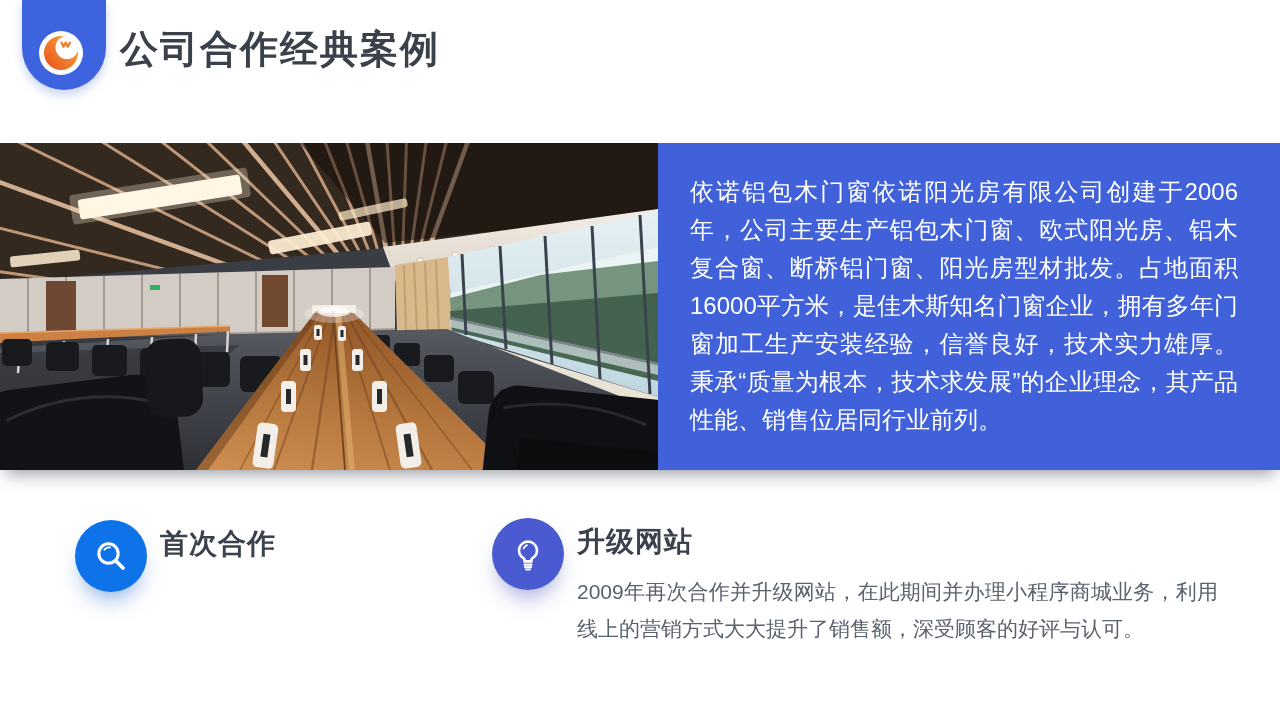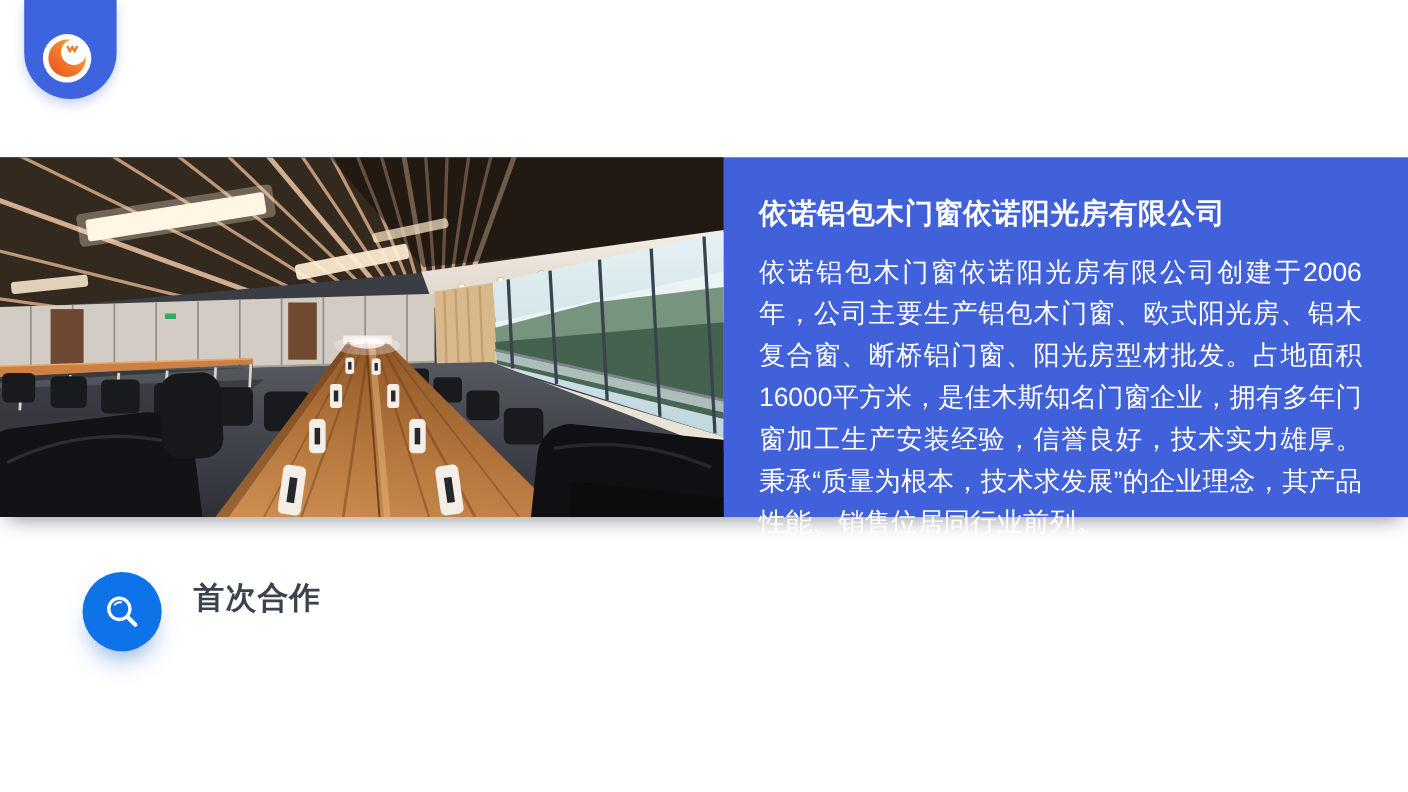--- a/index.html
+++ b/index.html
@@ -29,21 +29,21 @@
 
   
   .milestone{position:absolute;display:flex;align-items:flex-start;}
   #milestone-1{left:75px;top:520px;width:416px;}
   #milestone-2{left:492px;top:518px;width:726px;}
   .m-icon{flex:none;width:72px;height:72px;border-radius:50%;margin-right:13px;
           display:flex;align-items:center;justify-content:center;}
   #milestone-1 .m-icon{background:#0e72e9;box-shadow:0 14px 22px -8px rgba(14,90,200,.5);}
   #milestone-2 .m-icon{background:#4a5ad0;box-shadow:0 14px 22px -8px rgba(60,76,180,.5);}
   .m-body{flex:1;}
-  .m-body h3{margin:5px 16px 12px;font-size:28px;font-weight:800;color:#3b424d;letter-spacing:1px;}
+  .m-body h3{margin:5px 0 12px;font-size:28px;font-weight:800;color:#3b424d;letter-spacing:1px;}
   .m-body p{margin:0;font-size:21px;line-height:37px;color:#5a626e;text-align:justify;}
 </style>
 </head>
 <body>
 
 <div class="slide">
 
   <div class="badge">
     <div class="logo-circle">
       <svg width="36" height="36" viewBox="0 0 36 36">
@@ -52,20 +52,21 @@
             <stop offset="0" stop-color="#f9ae3e"></stop>
               <stop offset="1" stop-color="#e94e1b"></stop>
           </linearGradient>
         </defs>
         <circle cx="18" cy="18" r="17" fill="url(#og)"></circle>
         <circle cx="24" cy="12.5" r="11.5" fill="#ffffff"></circle>
         <path d="M18.5 7.5 l2.1 4.4 2.1 -4.4 2.1 4.4 2.1 -4.4" fill="none" stroke="#ef7d26" stroke-width="2.1" stroke-linecap="round" stroke-linejoin="round"></path>
       </svg>
     </div>
   </div>
+  <h1 class="page-title">公司合作经典案例</h1>
 
   <section class="band">
     <div class="photo">
       <svg viewBox="0 0 658 327" preserveAspectRatio="none">
         <defs>
           <clipPath id="ceilClip">
               <polygon points="0,0 658,0 658,70 385,105 0,140"></polygon>
             </clipPath>
           <linearGradient id="sky" x1="0" y1="0" x2="0" y2="1">
             <stop offset="0" stop-color="#e5f1f4"></stop>
@@ -244,32 +245,46 @@
         <rect x="146" y="196" width="56" height="78" rx="18" fill="#17181c" transform="rotate(-3 174 235)"></rect>
         <g transform="rotate(6 570 300)">
           <rect x="486" y="248" width="196" height="120" rx="30" fill="#0f1013"></rect>
           <rect x="520" y="300" width="160" height="60" fill="#0b0c0e"></rect>
           <path d="M500,272 Q570,252 644,274" stroke="#26282e" stroke-width="3" fill="none"></path>
         </g>
       </svg>
     </div>
 
     <div class="panel">
-      <h2>依诺铝包木门窗依诺阳光房有限公司</h2>
       <p>依诺铝包木门窗依诺阳光房有限公司创建于2006年，公司主要生产铝包木门窗、欧式阳光房、铝木复合窗、断桥铝门窗、阳光房型材批发。占地面积16000平方米，是佳木斯知名门窗企业，拥有多年门窗加工生产安装经验，信誉良好，技术实力雄厚。秉承“质量为根本，技术求发展”的企业理念，其产品性能、销售位居同行业前列。</p>
     </div>
   </section>
 
   <div class="milestone" id="milestone-1">
     <div class="m-icon">
       <svg width="40" height="40" viewBox="0 0 24 24" fill="none">
         <circle cx="10.5" cy="10.5" r="5.8" stroke="#ffffff" stroke-width="1.8"></circle>
         <path d="M8,8.2 a3.6,3.6 0 0 1 3.4,-1.3" stroke="#ffffff" stroke-width="1.1" stroke-linecap="round"></path>
         <line x1="15" y1="15" x2="19.2" y2="19.2" stroke="#ffffff" stroke-width="2.3" stroke-linecap="round"></line>
       </svg>
     </div>
     <div class="m-body">
       <h3>首次合作</h3>
     </div>
   </div>
 
+  <div class="milestone" id="milestone-2">
+    <div class="m-icon">
+      <svg width="40" height="40" viewBox="0 0 24 24" fill="none">
+        <path d="M12,4.6 a5.3,5.3 0 0 1 2.7,9.9 c-.35,.22 -.6,.55 -.6,.95 v1 h-4.2 v-1 c0,-.4 -.25,-.73 -.6,-.95 A5.3,5.3 0 0 1 12,4.6 Z" stroke="#ffffff" stroke-width="1.6" stroke-linejoin="round"></path>
+        <path d="M9.4,8.7 a3.4,3.4 0 0 1 2,-2" stroke="#ffffff" stroke-width="1.1" stroke-linecap="round"></path>
+        <line x1="9.9" y1="18.4" x2="14.1" y2="18.4" stroke="#ffffff" stroke-width="1.3" stroke-linecap="round"></line>
+        <line x1="10.2" y1="19.9" x2="13.8" y2="19.9" stroke="#ffffff" stroke-width="1.3" stroke-linecap="round"></line>
+        <line x1="10.9" y1="21.3" x2="13.1" y2="21.3" stroke="#ffffff" stroke-width="1.3" stroke-linecap="round"></line>
+      </svg>
+    </div>
+    <div class="m-body">
+      <h3>升级网站</h3>
+      <p>2009年再次合作并升级网站，在此期间并办理小程序商城业务，利用线上的营销方式大大提升了销售额，深受顾客的好评与认可。</p>
+    </div>
+  </div>
 
 </div>
 
 </body></html>

